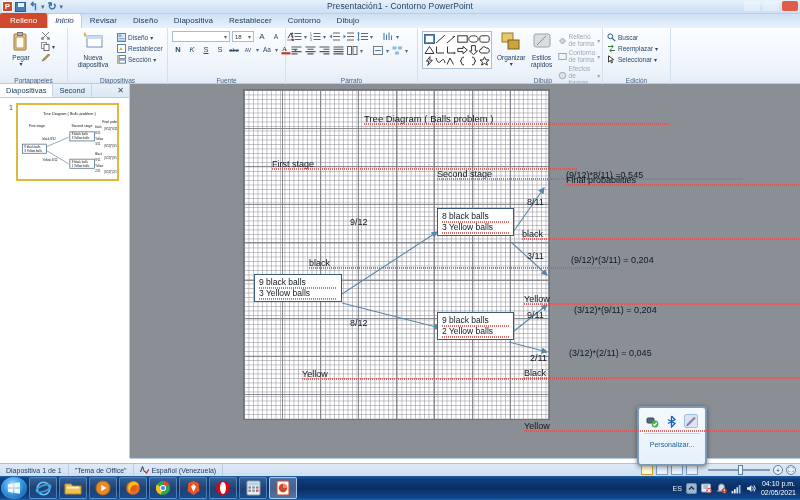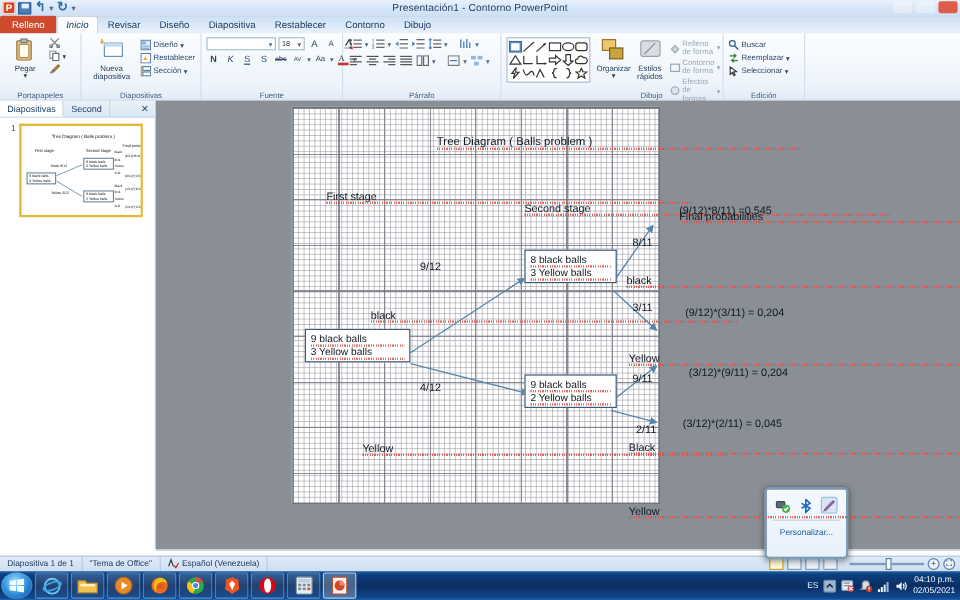--- a/index.html
+++ b/index.html
@@ -722,21 +722,21 @@
       </svg>
 
       <div class="sl sq" style="left:120px; top:23px; font-size:9.5px; z-index:3">Tree Diagram ( Balls problem )</div>
       <div class="sl sq" style="left:28px;  top:58px; font-size:9px;  z-index:3">First stage</div>
       <div class="sl sq" style="left:193px; top:58px; font-size:9px;  z-index:3">Second stage</div>
       <div class="sl sq" style="left:322px; top:54px; font-size:9px;  z-index:3">Final probabilities</div>
 
       <div class="sl sq" style="left:65px;  top:127px; font-size:9px; z-index:3">black</div>
       <div class="sl" style="left:106px; top:127px; font-size:9px; z-index:3">9/12</div>
       <div class="sl sq" style="left:58px;  top:228px; font-size:9px; z-index:3">Yellow</div>
-      <div class="sl" style="left:106px; top:228px; font-size:9px; z-index:3">4/12</div>
+      <div class="sl" style="left:106px; top:228px; font-size:9px; z-index:3">8/12</div>
 
       <div class="nodebox" style="left:10px; top:184px; width:88px; z-index:3">
         <div class="sq">9 black balls</div>
         <div class="sq">3 Yellow balls</div>
       </div>
 
       <div class="nodebox" style="left:193px; top:118px; width:77px; z-index:3">
         <div class="sq">8 black balls</div>
         <div class="sq">3 Yellow balls</div>
       </div>

